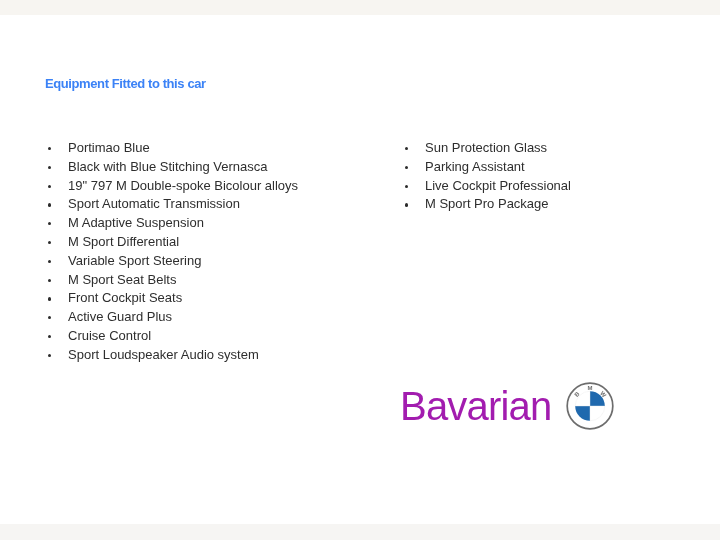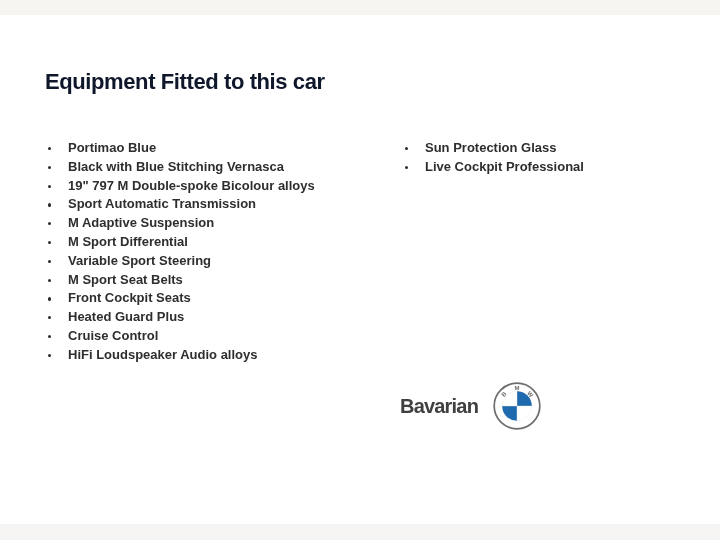--- a/index.html
+++ b/index.html
@@ -10,44 +10,43 @@
     font-family: "Liberation Sans", sans-serif;
     overflow: hidden;
   }
   .band { position: absolute; left: 0; width: 720px; }
   .band-top { top: 0; height: 15px; background: #f7f5f1; }
   .band-bottom { bottom: 0; height: 16px; background: #f6f5f3; }
 
   .page-title {
     position: absolute;
     left: 45px;
-    top: 69px;
-    font-size: 22px;
+    top: 76px;
+    font-size: 13px;
     font-weight: bold;
     letter-spacing: -0.4px;
-    color: #0f172a;
+    color: #3b82f6;
   }
 
   .columns {
     position: absolute;
     left: 45px;
     top: 139px;
     right: 30px;
     display: flex;
   }
   .equip-list { list-style: none; width: 357px; }
   .equip-list.right-col { width: auto; flex: 1; }
   .equip-item {
     position: relative;
     padding-left: 23px;
     font-size: 13px;
     line-height: 18.8px;
     color: #2e2e2e;
     white-space: nowrap;
-    font-weight: bold;
   }
   .equip-item::before {
     content: "";
     position: absolute;
     left: 3px;
     top: 8px;
     width: 3.2px;
     height: 3.2px;
     border-radius: 50%;
     background: #2b2b2b;
@@ -56,24 +55,24 @@
   .branding {
     position: absolute;
     left: 400px;
     top: 381px;
     height: 50px;
     display: flex;
     align-items: center;
     gap: 15px;
   }
   .dealer-name {
-    font-size: 20px;
-    font-weight: bold;
+    font-size: 40px;
+    font-weight: normal;
     letter-spacing: -0.8px;
-    color: #404040;
+    color: #a21caf;
   }
   .roundel { width: 48px; height: 48px; display: block; }
   .roundel-letter {
     font-family: "Liberation Sans", sans-serif;
     font-size: 6px;
     font-weight: bold;
     fill: #6d6d6d;
     text-anchor: middle;
   }
 </style>
@@ -89,27 +88,29 @@
     <ul class="equip-list left-col">
         <li class="equip-item">Portimao Blue</li>
         <li class="equip-item">Black with Blue Stitching Vernasca</li>
         <li class="equip-item">19" 797 M Double-spoke Bicolour alloys</li>
         <li class="equip-item">Sport Automatic Transmission</li>
         <li class="equip-item">M Adaptive Suspension</li>
         <li class="equip-item">M Sport Differential</li>
         <li class="equip-item">Variable Sport Steering</li>
         <li class="equip-item">M Sport Seat Belts</li>
         <li class="equip-item">Front Cockpit Seats</li>
-        <li class="equip-item">Heated Guard Plus</li>
+        <li class="equip-item">Active Guard Plus</li>
         <li class="equip-item">Cruise Control</li>
-        <li class="equip-item">HiFi Loudspeaker Audio alloys</li>
+        <li class="equip-item">Sport Loudspeaker Audio system</li>
       </ul>
     <ul class="equip-list right-col">
         <li class="equip-item">Sun Protection Glass</li>
+        <li class="equip-item">Parking Assistant</li>
         <li class="equip-item">Live Cockpit Professional</li>
+        <li class="equip-item">M Sport Pro Package</li>
       </ul>
   </div>
 
   <div class="branding">
     <span class="dealer-name">Bavarian</span>
     <svg class="roundel" viewBox="0 0 48 48" aria-hidden="true">
       <circle cx="24" cy="24" r="22.8" fill="#ffffff" stroke="#6d6d6d" stroke-width="1.7"></circle>
       <path d="M24 9.2 A14.8 14.8 0 0 1 38.8 24 L24 24 Z" fill="#1f69ae"></path>
       <path d="M24 38.8 A14.8 14.8 0 0 1 9.2 24 L24 24 Z" fill="#1f69ae"></path>
       <path d="M9.2 24 A14.8 14.8 0 0 1 24 9.2 L24 24 Z" fill="#ffffff" stroke="#e9e9e9" stroke-width="0.4"></path>

